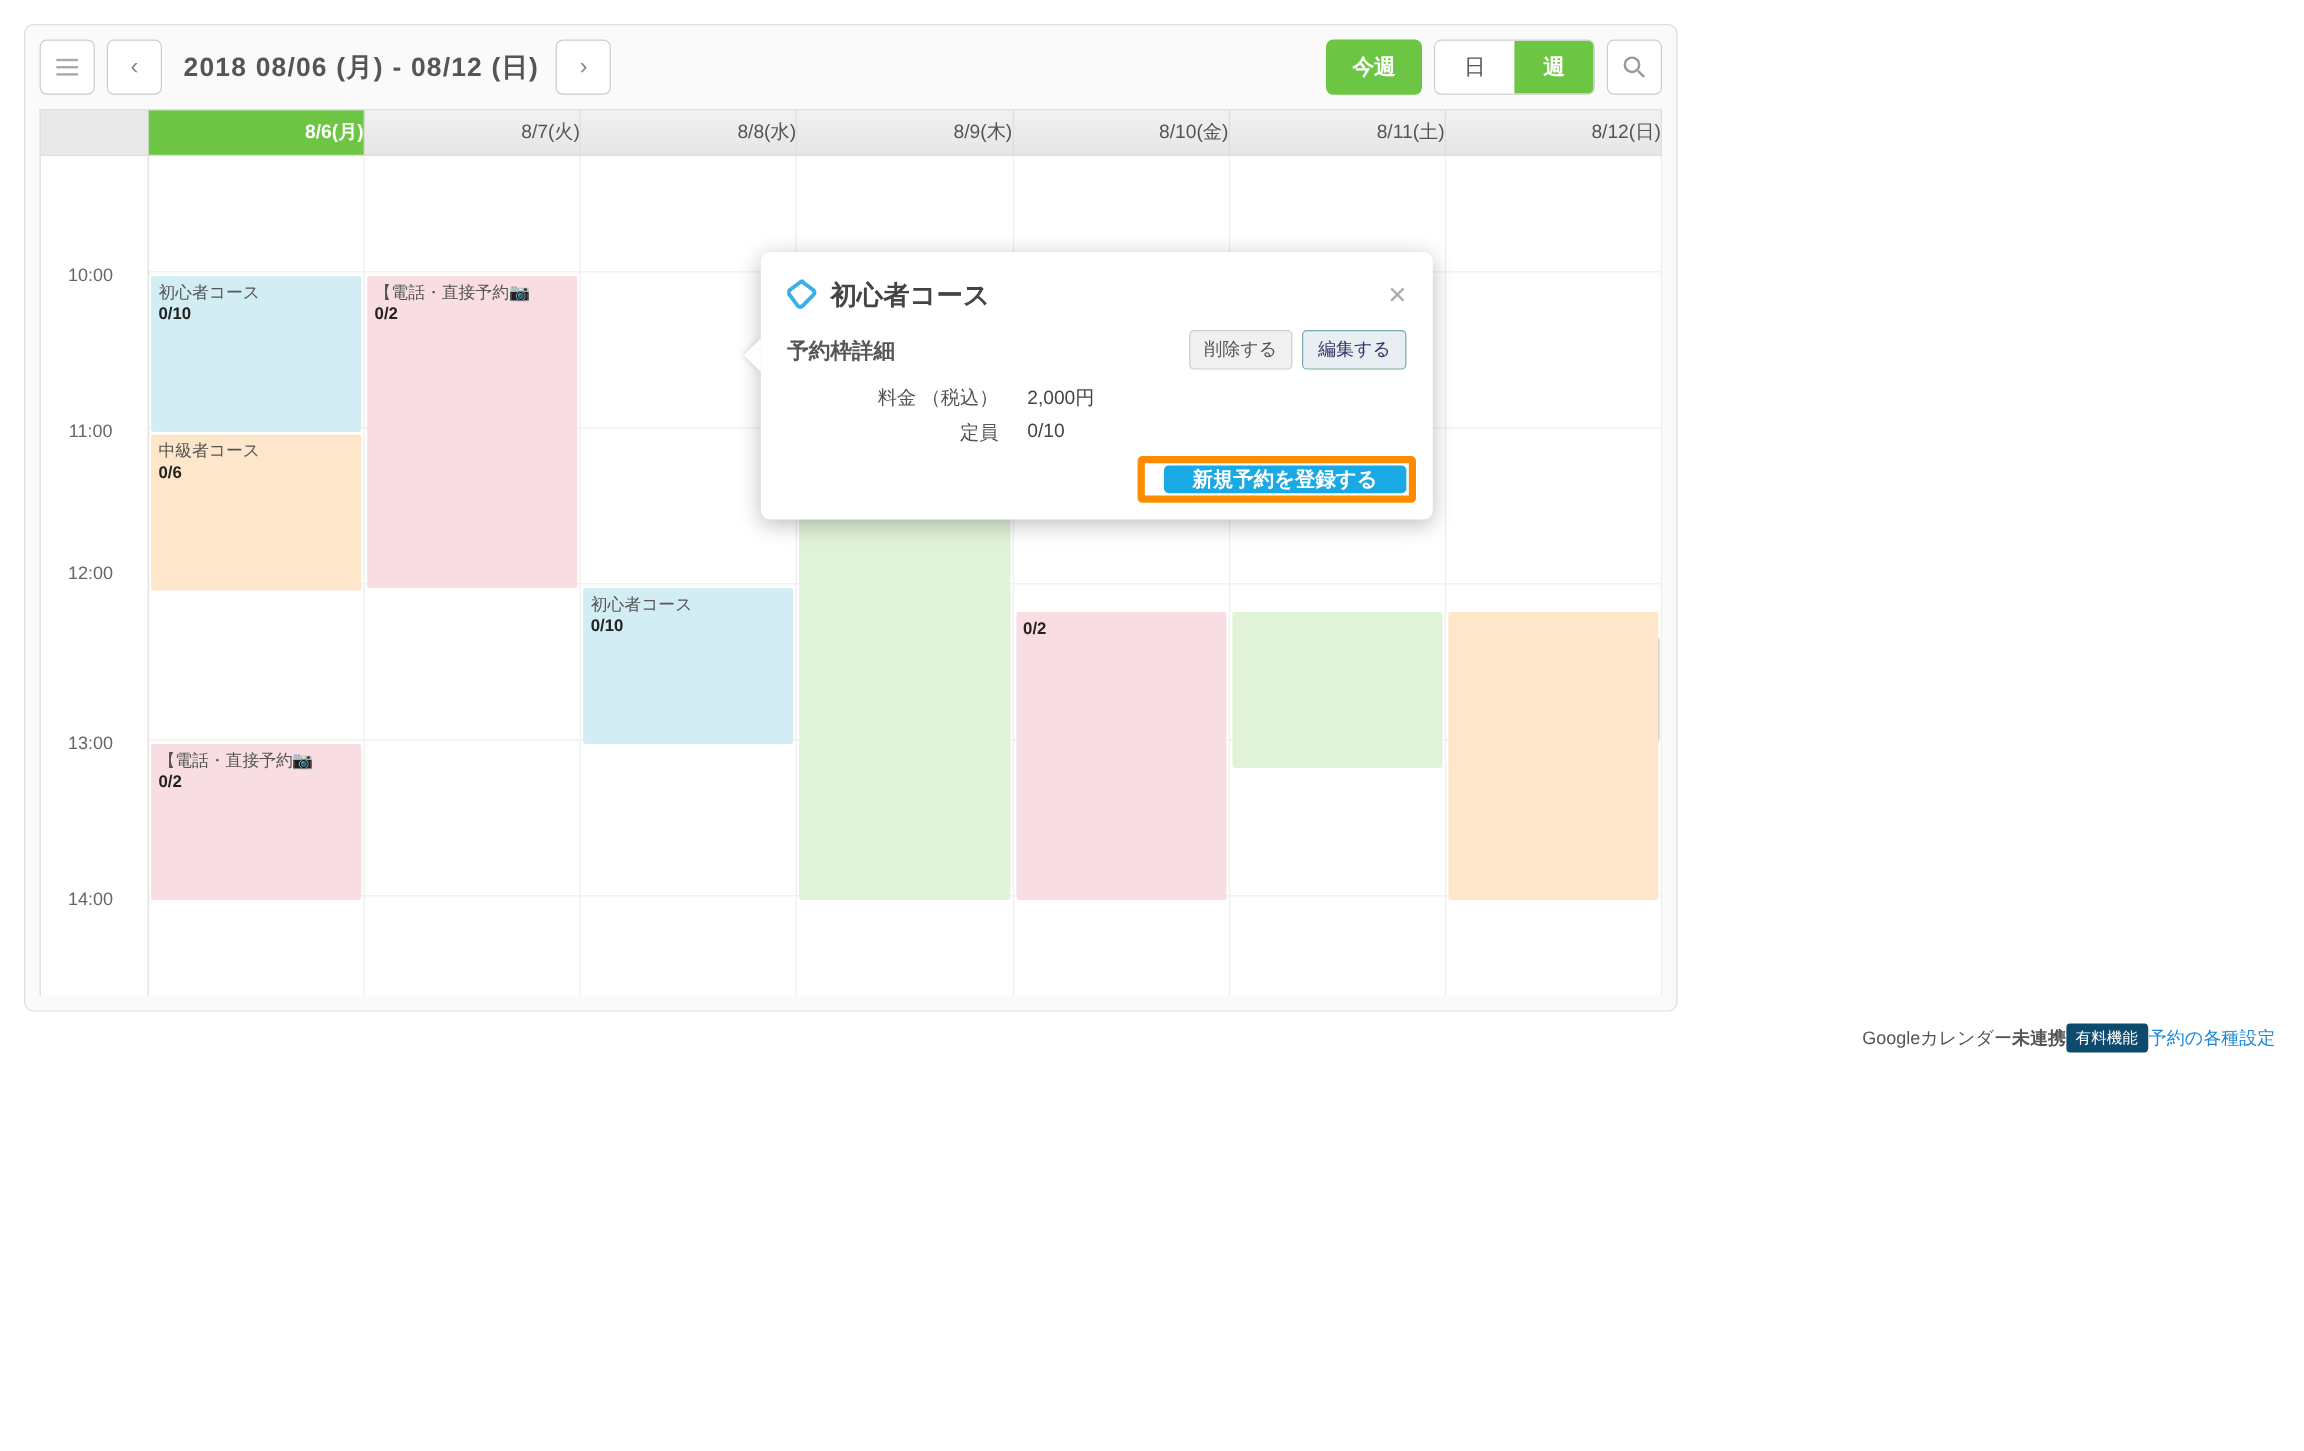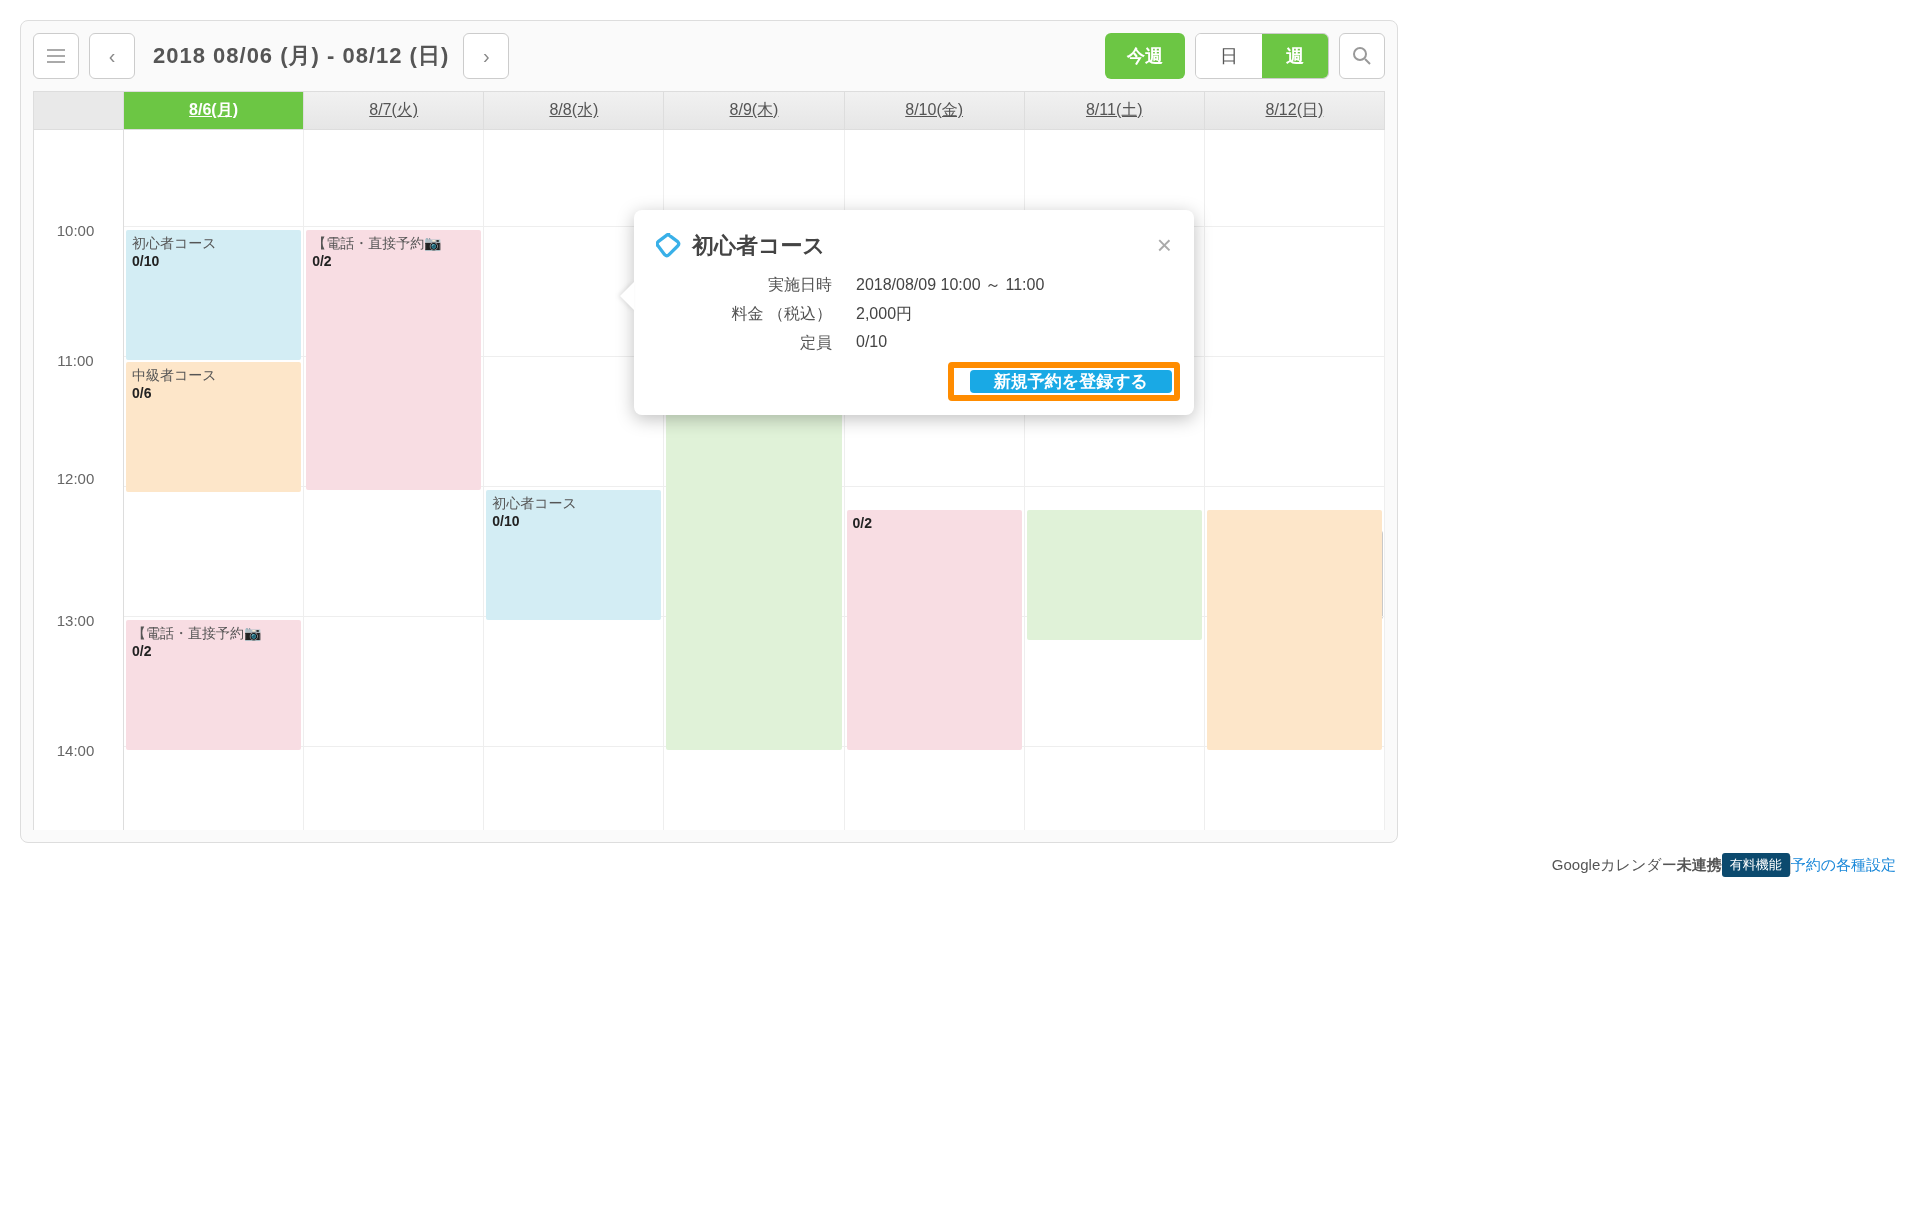--- a/index.html
+++ b/index.html
@@ -76,28 +76,27 @@
   }
   
   .cal-header {
     display: grid;
     grid-template-columns: 90px repeat(7, 1fr);
     background: #e9e9e9;
     border-top: 1px solid #ddd;
     border-left: 1px solid #ddd;
   }
   .cal-header .hcell {
-    text-align: center;
+    text-align: right;
     font-size: 16px;
     color: #555;
     padding: 8px 0;
     border-right: 1px solid #ddd;
     border-bottom: 1px solid #ddd;
     background: linear-gradient(#f1f1f1,#e6e6e6);
-    text-decoration: underline;
   }
   .cal-header .hcell.active {
     background: #6cc644;
     color: #fff;
     font-weight: bold;
   }
   .cal-header .time-col { background:#e9e9e9; }
   
   .cal-body {
     position: relative;
@@ -282,25 +281,28 @@
       <div class="arrow"></div>
       <div class="popup-head">
         <svg class="badge" viewBox="0 0 24 24">
             <path d="M12 2 L20 8 Q22 10 20 12 L12 20 Q10 22 8 20 L2 12 Q0 10 2 8 L10 2 Q12 0 12 2 Z" fill="none" stroke="#39b0e8" stroke-width="3" stroke-linejoin="round"></path>
           </svg>
         <h2>初心者コース</h2>
         <button class="popup-close">
           <span>×</span>
         </button>
       </div>
+      <div class="popup-sub">
+        <h3>予約枠詳細</h3>
+        <div class="actions">
+          <button class="btn-gray">削除する</button>
+          <button class="btn-gray active">編集する</button>
+        </div>
+      </div>
       <div id="popup-rows">
-          <div class="detail-row">
-            <div class="label">実施日時</div>
-            <div>2018/08/09 10:00 ～ 11:00</div>
-          </div>
           <div class="detail-row">
             <div class="label">料金 （税込）</div>
             <div>2,000円</div>
           </div>
           <div class="detail-row">
             <div class="label">定員</div>
             <div>0/10</div>
           </div>
         </div>
       <div class="popup-footer">

